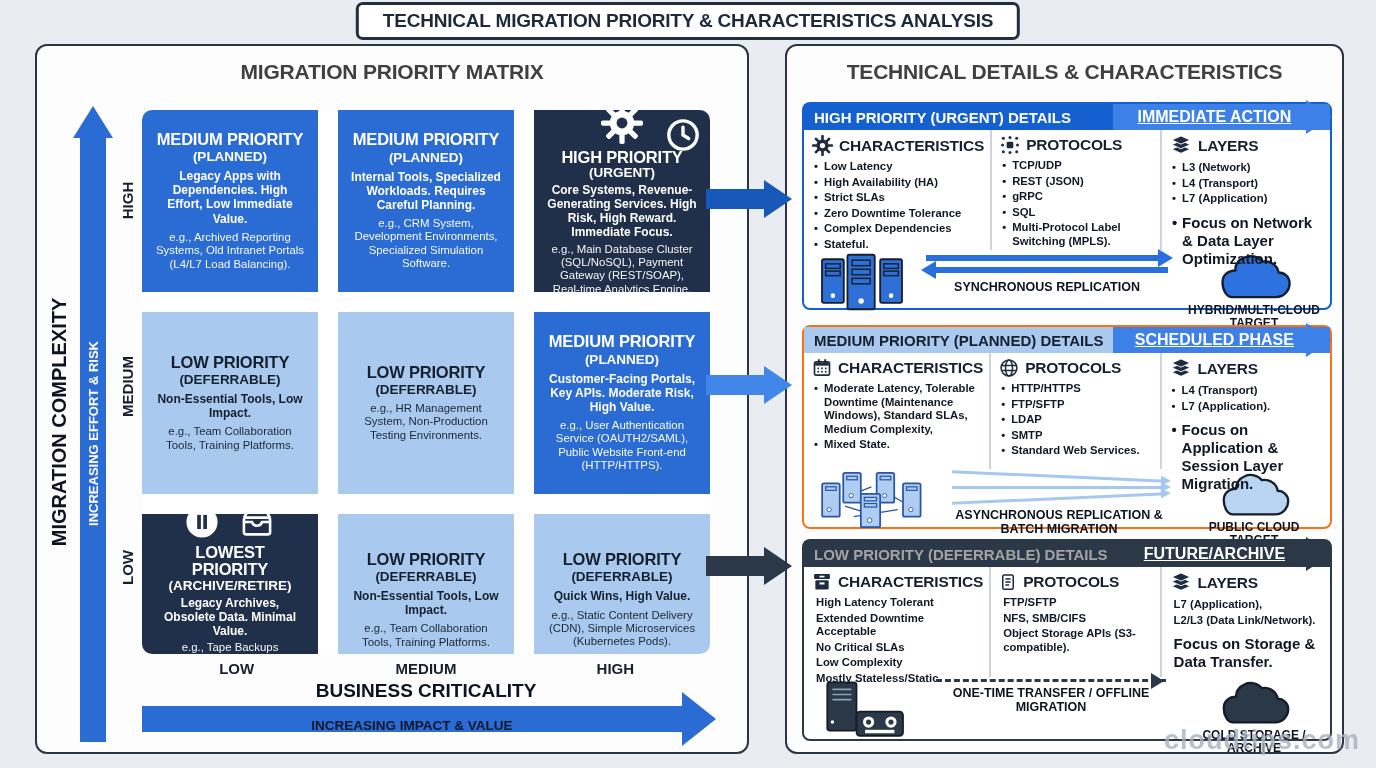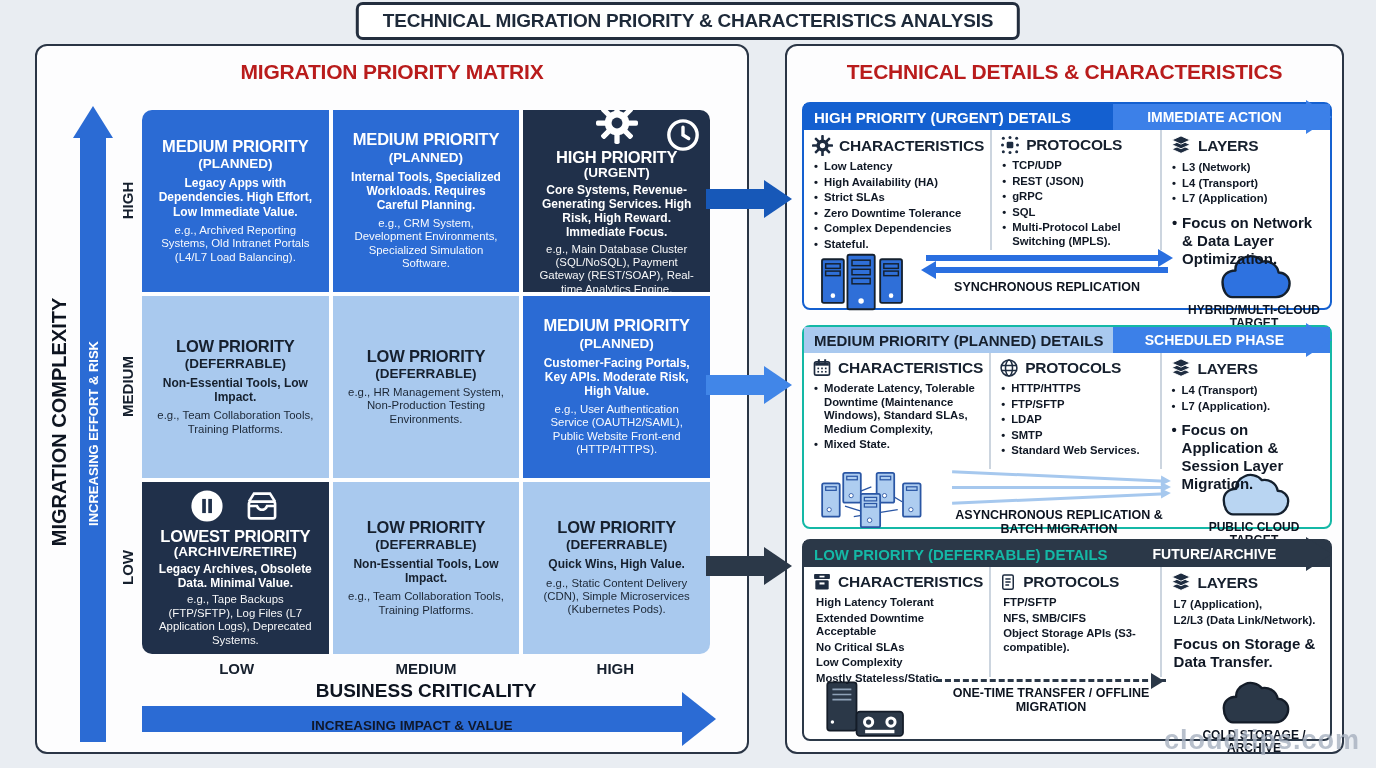--- a/index.html
+++ b/index.html
@@ -7,36 +7,36 @@
          font-family:"Liberation Sans","DejaVu Sans",sans-serif;color:#16202e;}
   
   .banner{position:absolute;left:50%;top:2px;transform:translateX(-50%);background:#fff;
           border:3px solid #232e3e;border-radius:7px;padding:5px 24px;font-size:19px;font-weight:800;
           color:#1e2a3a;white-space:nowrap;letter-spacing:-0.2px;z-index:5;}
   
   .panel{position:absolute;background:#fdfdfe;border:2px solid #2a3545;border-radius:12px;}
   .left-panel{left:35px;top:44px;width:710px;height:706px;}
   .right-panel{left:785px;top:44px;width:555px;height:706px;}
   .panel-title{position:absolute;left:0;right:0;top:14px;text-align:center;font-size:21px;
-               font-weight:800;color:#b91c1c;letter-spacing:-0.2px;}
+               font-weight:800;color:#404040;letter-spacing:-0.2px;}
   
   .ylabel{position:absolute;left:-140px;top:362px;width:330px;height:28px;text-align:center;
           transform:rotate(-90deg);font-size:20px;font-weight:800;color:#0d1420;}
   .yarrow-bar{position:absolute;left:43px;top:91px;width:26px;height:605px;background:#2b6bd4;}
   .yarrow-head{position:absolute;left:36px;top:60px;width:0;height:0;
                border-left:20px solid transparent;border-right:20px solid transparent;
                border-bottom:32px solid #2b6bd4;}
   .yarrow-text{position:absolute;left:-64px;top:380px;width:240px;text-align:center;
                transform:rotate(-90deg);font-size:13px;font-weight:800;color:#fff;}
   .ytick{position:absolute;left:40px;width:100px;text-align:center;transform:rotate(-90deg);
          font-size:15px;font-weight:800;color:#16202e;}
   .ytick.t0{top:146px;}.ytick.t1{top:332px;}.ytick.t2{top:513px;}
   
   .grid{position:absolute;left:105px;top:64px;width:568px;height:544px;display:grid;
-        grid-template-columns:1fr 1fr 1fr;grid-template-rows:182px 182px 172px;gap:4px;
+        grid-template-columns:1fr 1fr 1fr;grid-template-rows:182px 182px 172px;gap:20px;
         background:#fff;border-radius:10px;overflow:hidden;}
   .cell{display:flex;flex-direction:column;justify-content:center;align-items:center;text-align:center;
         padding:8px 13px;gap:5px;}
   .cell.mid{background:#2b6bd4;color:#fff;}
   .cell.light{background:#a9c9ee;color:#16202e;}
   .cell.dark{background:#20304a;color:#fff;}
   .cell-title{font-size:16.5px;font-weight:800;line-height:1.05;letter-spacing:-0.2px;}
   .cell-sub{font-size:13.5px;font-weight:800;margin-top:-4px;}
   .cell-desc{font-size:12px;font-weight:700;line-height:1.18;}
   .cell-eg{font-size:11.4px;font-weight:400;line-height:1.18;opacity:.96;}
@@ -57,35 +57,35 @@
   .conn{position:absolute;left:706px;z-index:4;}
   .conn .bar{width:58px;height:20px;background:currentColor;}
   .conn .head{position:absolute;left:58px;top:-9px;width:0;height:0;border-top:19px solid transparent;
               border-bottom:19px solid transparent;border-left:28px solid currentColor;}
   .conn.c0{top:189px;color:#1758b8;}
   .conn.c1{top:375px;color:#4186e8;}
   .conn.c2{top:556px;color:#2b3848;}
   
   .sect{position:absolute;left:15px;width:530px;background:#fff;border-radius:8px;box-sizing:border-box;}
   .sect0{top:56px;height:208px;border:2px solid #1460d0;}
-  .sect1{top:279px;height:204px;border:2px solid #14b8a6;}
+  .sect1{top:279px;height:204px;border:2px solid #f97316;}
   .sect2{top:493px;height:202px;border:2px solid #2b3848;}
   .sect-header{position:relative;height:26px;display:flex;font-weight:800;}
   .sh-left{flex:1.25;display:flex;align-items:center;padding-left:10px;font-size:15px;white-space:nowrap;}
-  .sh-right{flex:0.85;display:flex;align-items:center;justify-content:center;font-size:14px;
-            padding-right:14px;white-space:nowrap;}
+  .sh-right{flex:0.85;display:flex;align-items:center;justify-content:center;font-size:16px;
+            padding-right:14px;white-space:nowrap;text-decoration:underline;}
   .sh-head{position:absolute;right:-2px;top:-4px;width:0;height:0;border-top:17px solid transparent;
            border-bottom:17px solid transparent;border-left:26px solid transparent;}
   .sect0 .sh-left{background:#1460d0;color:#fff;}
   .sect0 .sh-right{background:#3c80e8;color:#fff;}
   .sect0 .sh-head{border-left-color:#3c80e8;}
   .sect1 .sh-left{background:#a9c9ef;color:#16202e;}
   .sect1 .sh-right{background:#3c80e8;color:#fff;}
   .sect1 .sh-head{border-left-color:#3c80e8;}
-  .sect2 .sh-left{background:#2b3848;color:#14b8a6;}
+  .sect2 .sh-left{background:#2b3848;color:#a3a3a3;}
   .sect2 .sh-right{background:#2b3848;color:#fff;}
   .sect2 .sh-head{border-left-color:#2b3848;}
   .cols{display:flex;}
   .sect0 .cols{height:120px;}.sect1 .cols{height:116px;}.sect2 .cols{height:110px;}
   .col{flex:1;padding:5px 6px 2px 8px;box-sizing:border-box;}
   .col + .col{border-left:2px solid #ccd5df;}
   .col-head{display:flex;align-items:center;gap:6px;font-size:15.5px;font-weight:800;color:#16202e;
             letter-spacing:-0.2px;}
   ul.items{margin:4px 0 0 2px;padding:0;list-style:none;}
   ul.items li{font-size:11.3px;font-weight:700;line-height:1.2;margin-bottom:2px;padding-left:10px;

